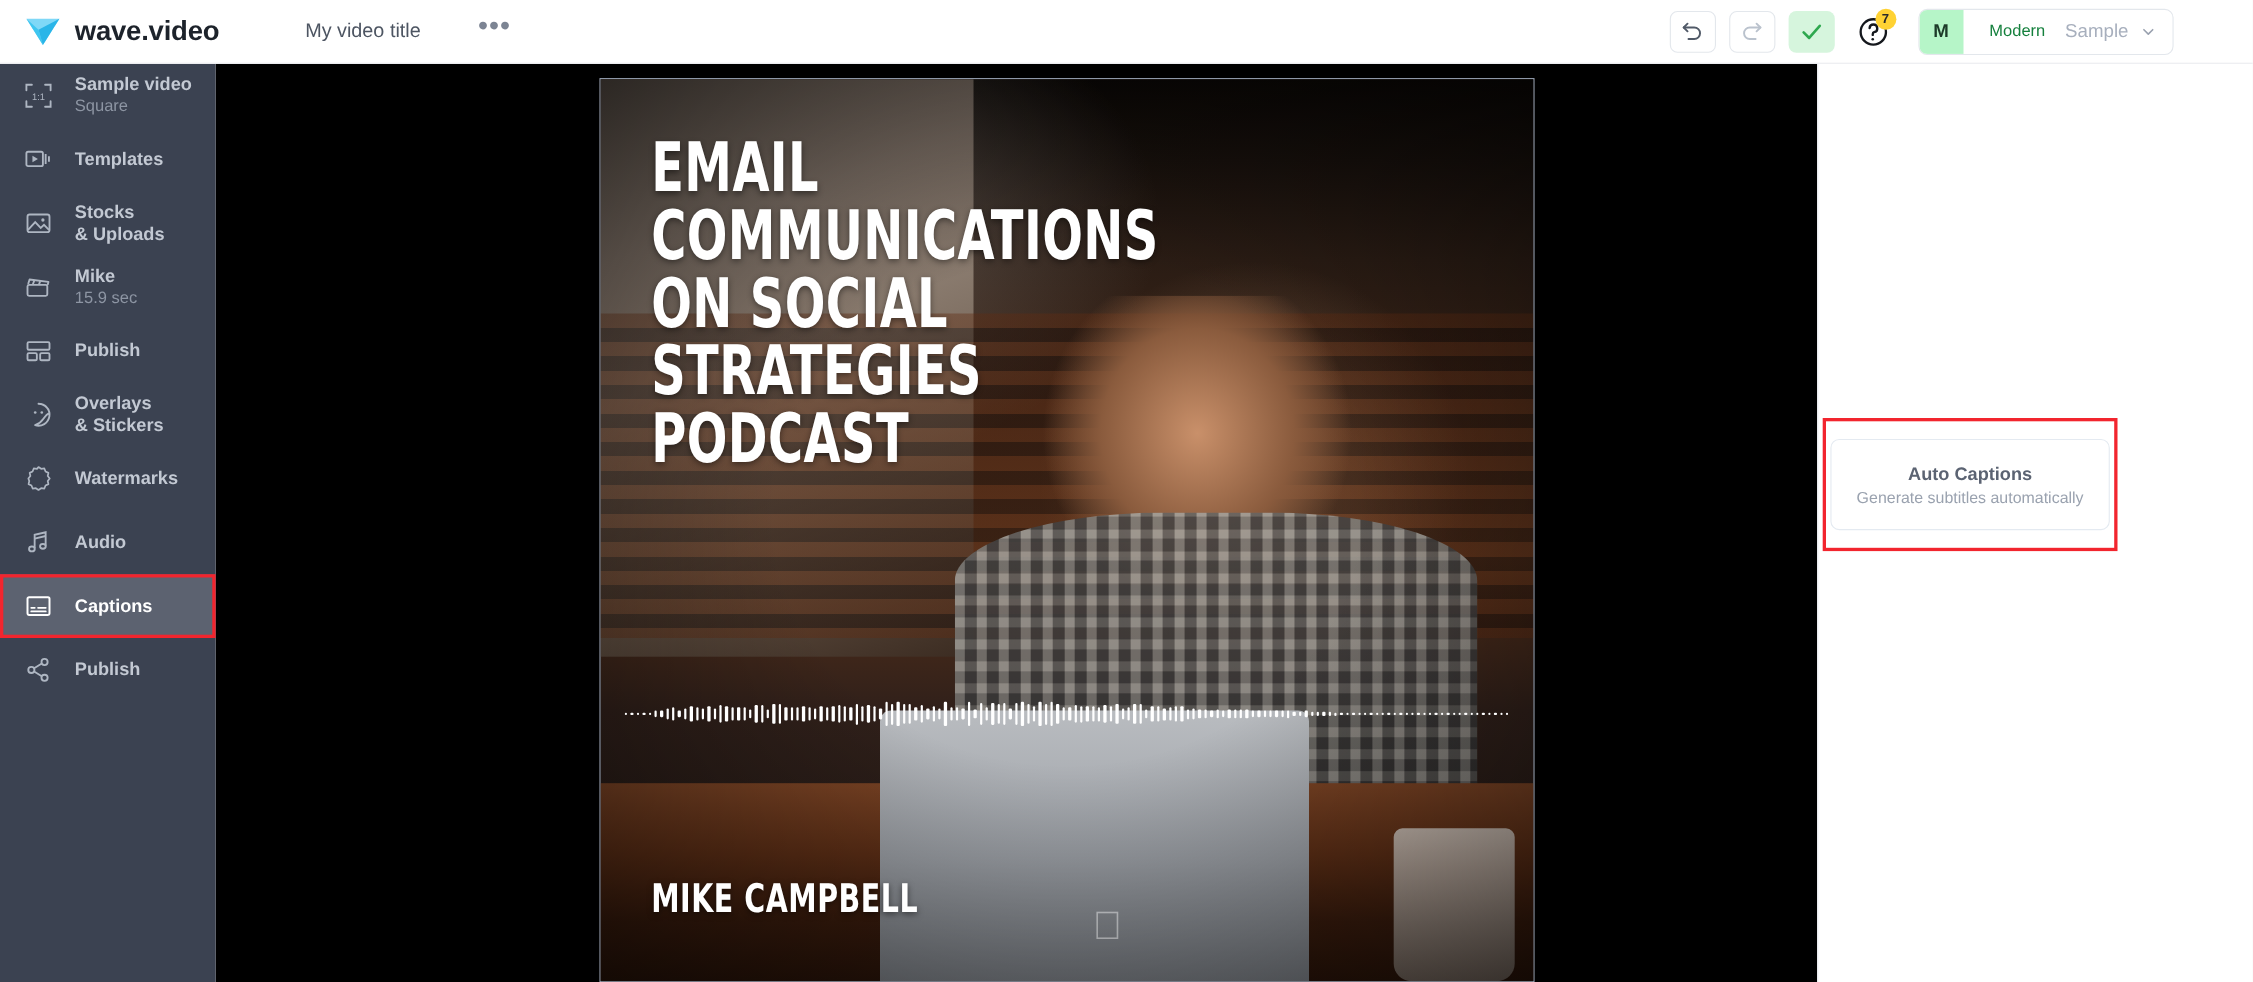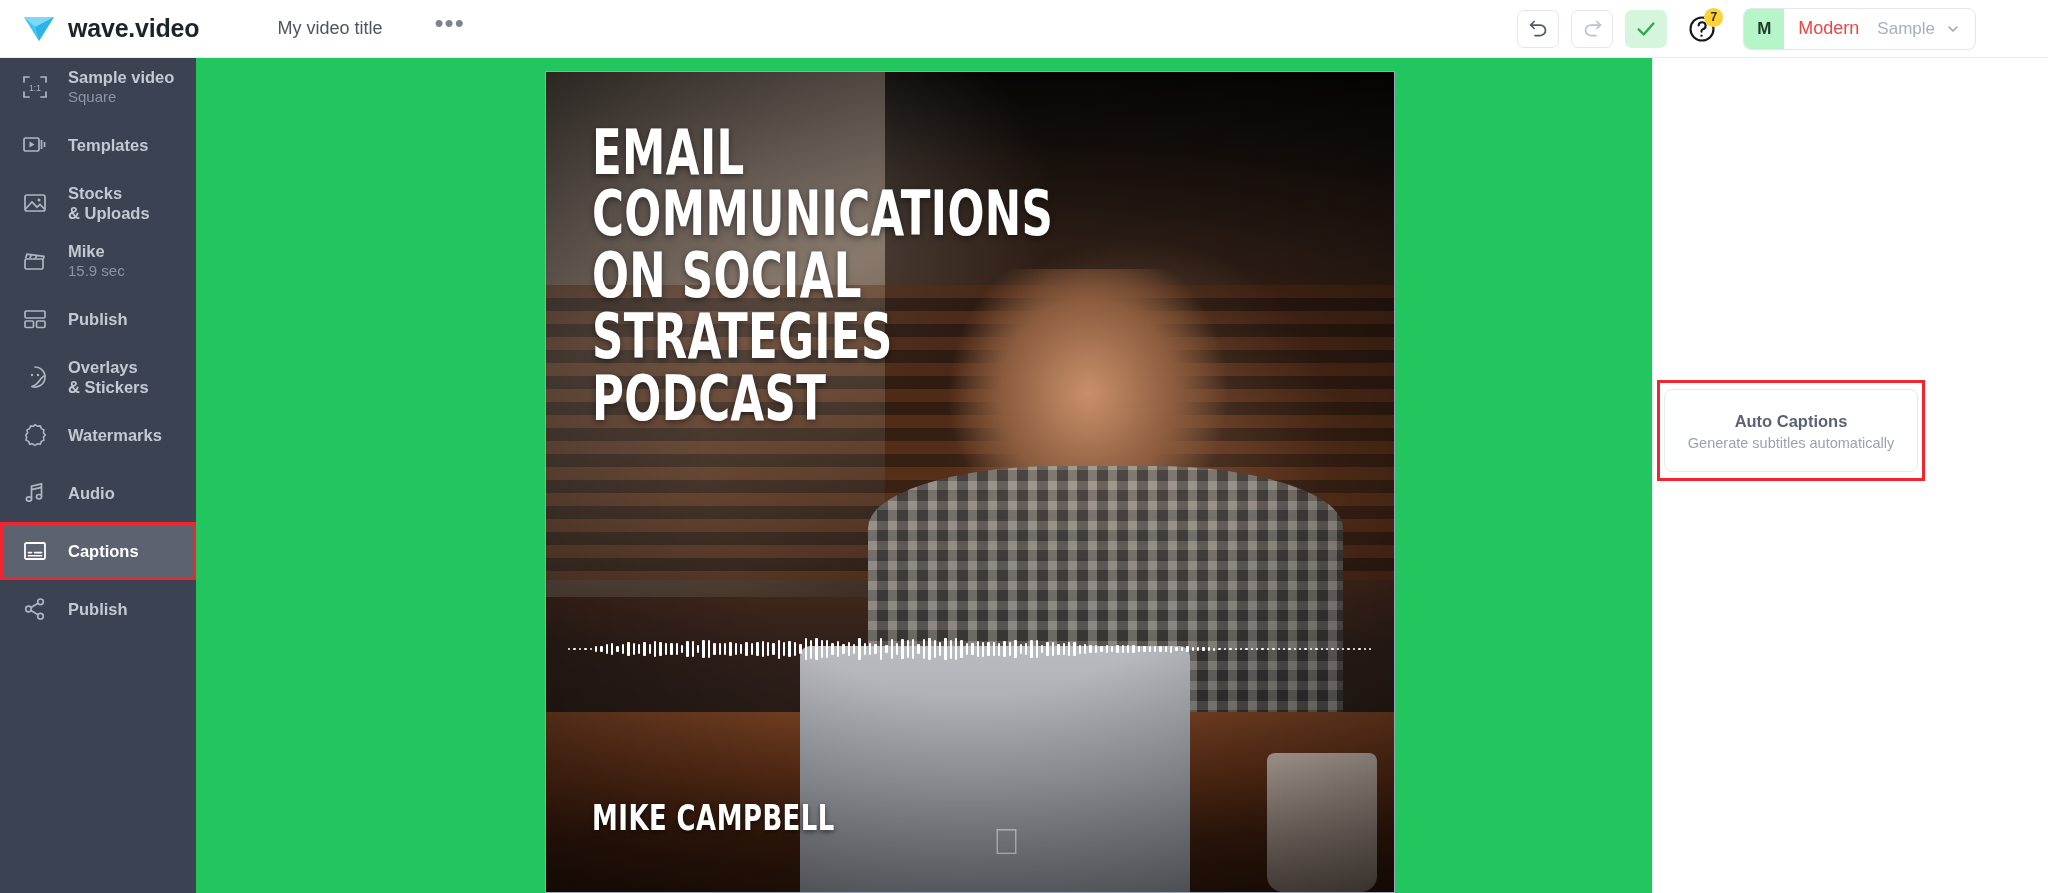--- a/index.html
+++ b/index.html
@@ -51,21 +51,21 @@
   .brand-chip {
     display: flex; align-items: center; height: 42px;
     border: 1px solid #e3e7ec; border-radius: 8px; background: #fff;
     padding: 0; margin-left: 6px; cursor: pointer; overflow: hidden;
   }
   .brand-avatar {
     width: 40px; height: 40px; background: #b6f5c8; color: #1d3a29;
     font-size: 17px; font-weight: 700;
     display: flex; align-items: center; justify-content: center;
   }
-  .brand-chip-name { font-size: 18px; color: #ef4444; padding: 0 18px 0 14px; }
+  .brand-chip-name { font-size: 15px; color: #15803d; padding: 0 18px 0 24px; }
   .brand-chip-sample { font-size: 17px; color: #a7afbd; padding-right: 10px; }
   .chev { margin-right: 14px; display:block; }
 
   
   .sidebar {
     position: absolute; left: 0; top: 58px; width: 196px; height: 835px;
     background: #3b4251;
     z-index: 10;
   }
   .side-item {
@@ -80,21 +80,21 @@
   .side-ico { width: 34px; height: 34px; flex: 0 0 34px; display: flex; align-items: center; justify-content: center; }
   .side-ico svg { display:block; }
   .side-txt { display: flex; flex-direction: column; justify-content: center; line-height: 1.24; }
   .side-label { font-size: 16.5px; font-weight: 700; color: #c3c9d3; white-space: pre-line; }
   .side-item.selected .side-label { color: #ffffff; }
   .side-sub { font-size: 15px; color: #8d95a3; margin-top: 1px; }
 
   
   .stage {
     position: absolute; left: 196px; top: 58px; right: 396px; bottom: 0;
-    background: #22c55e;
+    background: #000000;
   }
   .canvas {
     position: absolute; left: 349px; top: 13px;
     width: 850px; height: 822px;
     background: #1b1512;
     border: 1px solid #9aa6b8;
     overflow: hidden;
   }
   
   .photo {
@@ -184,21 +184,21 @@
 
   
   .rightpanel {
     position: absolute; right: 0; top: 58px; width: 396px; bottom: 0;
     background: #ffffff;
     border-left: 1px solid #e6e9ed;
   }
   .caption-group {
     position: absolute; left: 4px; top: 322px; width: 268px;
     border: 3px solid #f2252e;
-    padding: 6px 4px;
+    padding: 16px 4px;
   }
   .caption-card {
     border: 1px solid #e4eaf1; border-radius: 8px;
     background: #ffffff;
     padding: 22px 10px 20px;
     text-align: center;
     cursor: pointer;
   }
   .caption-card + .caption-card { margin-top: 13px; }
   .caption-card.muted { background: #f1f2f4; border-color: #e2e5e9; }

